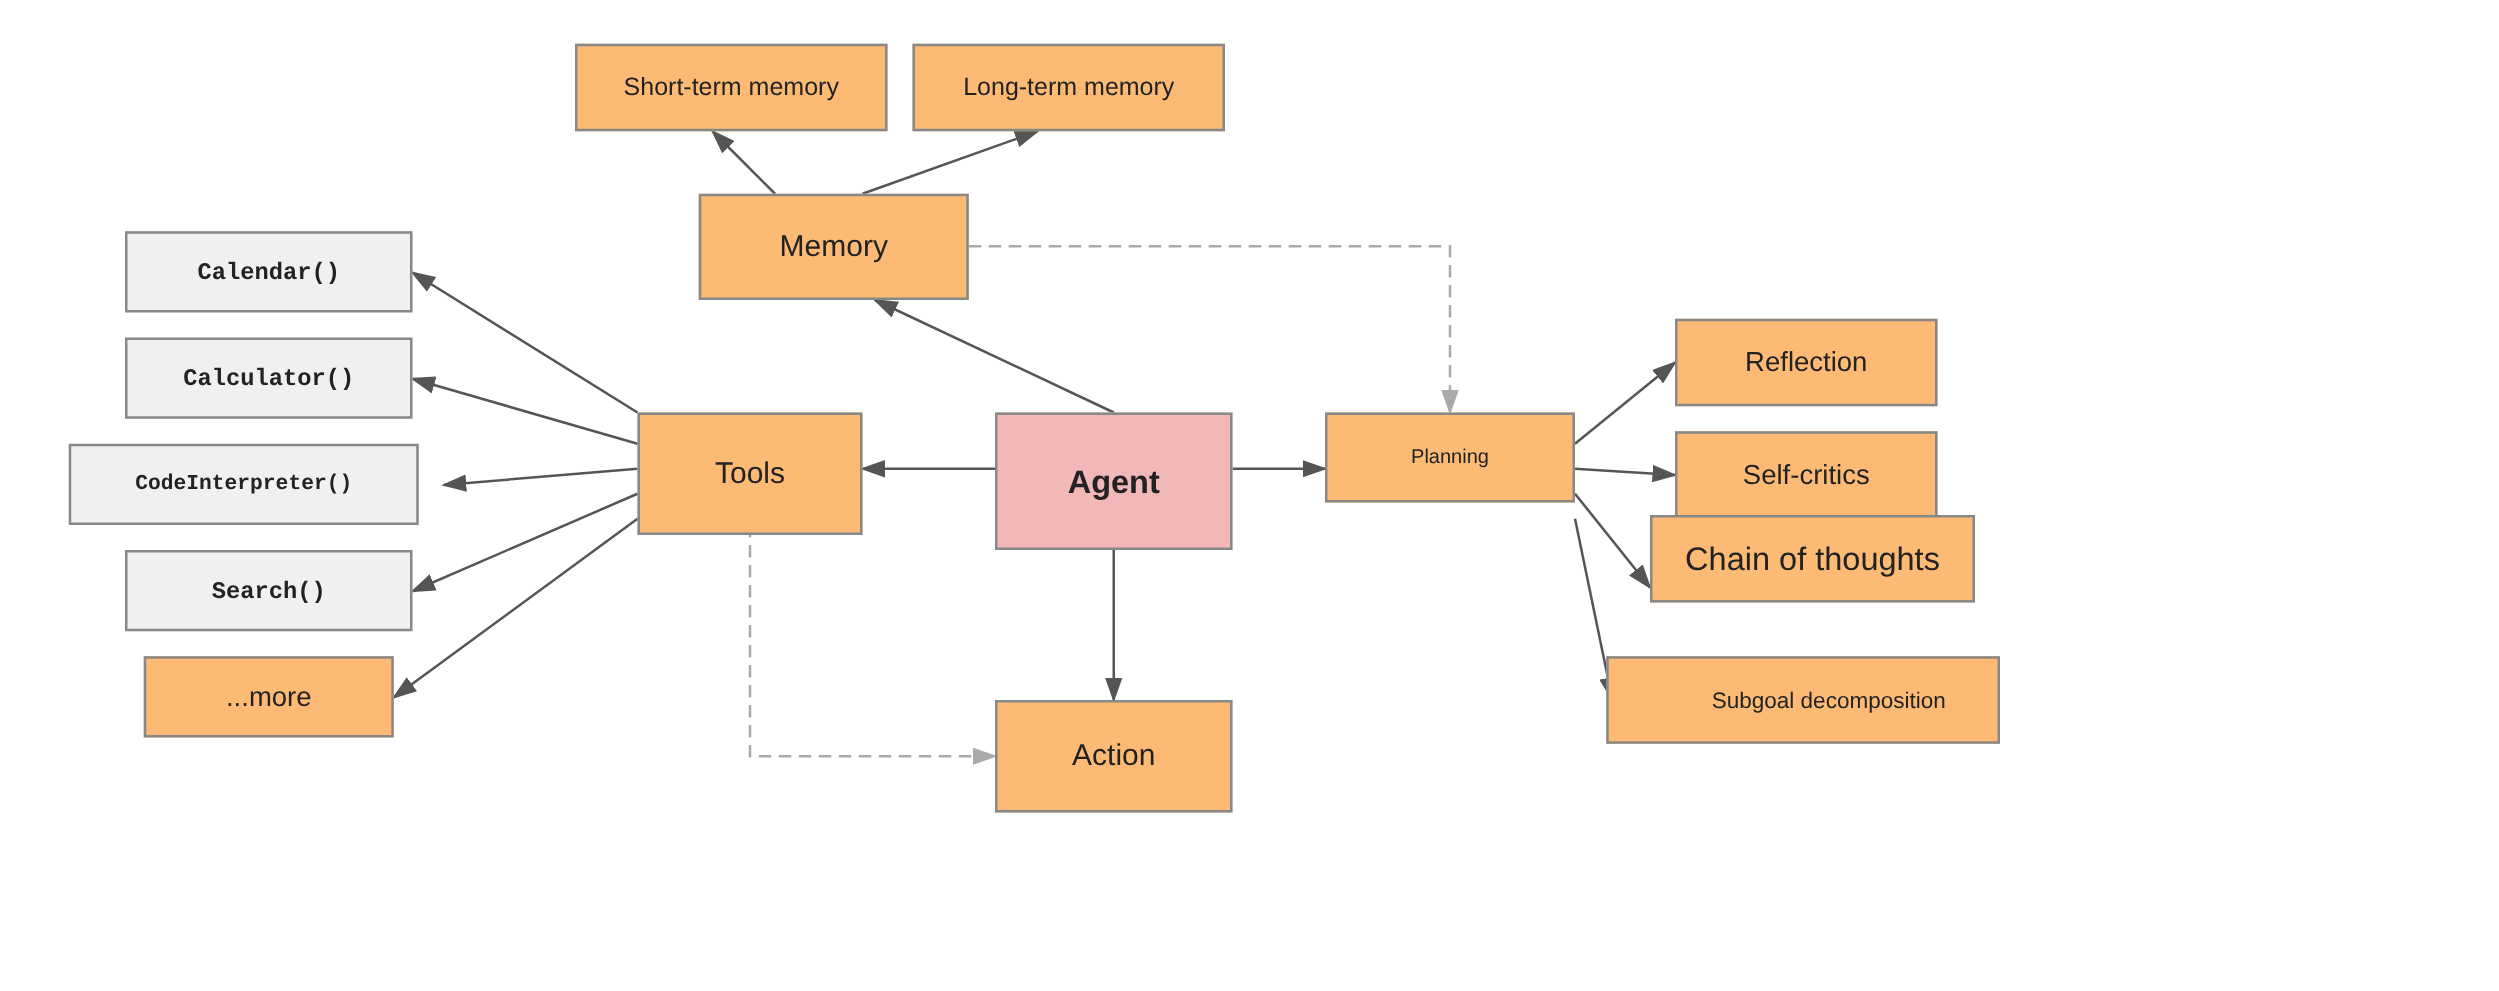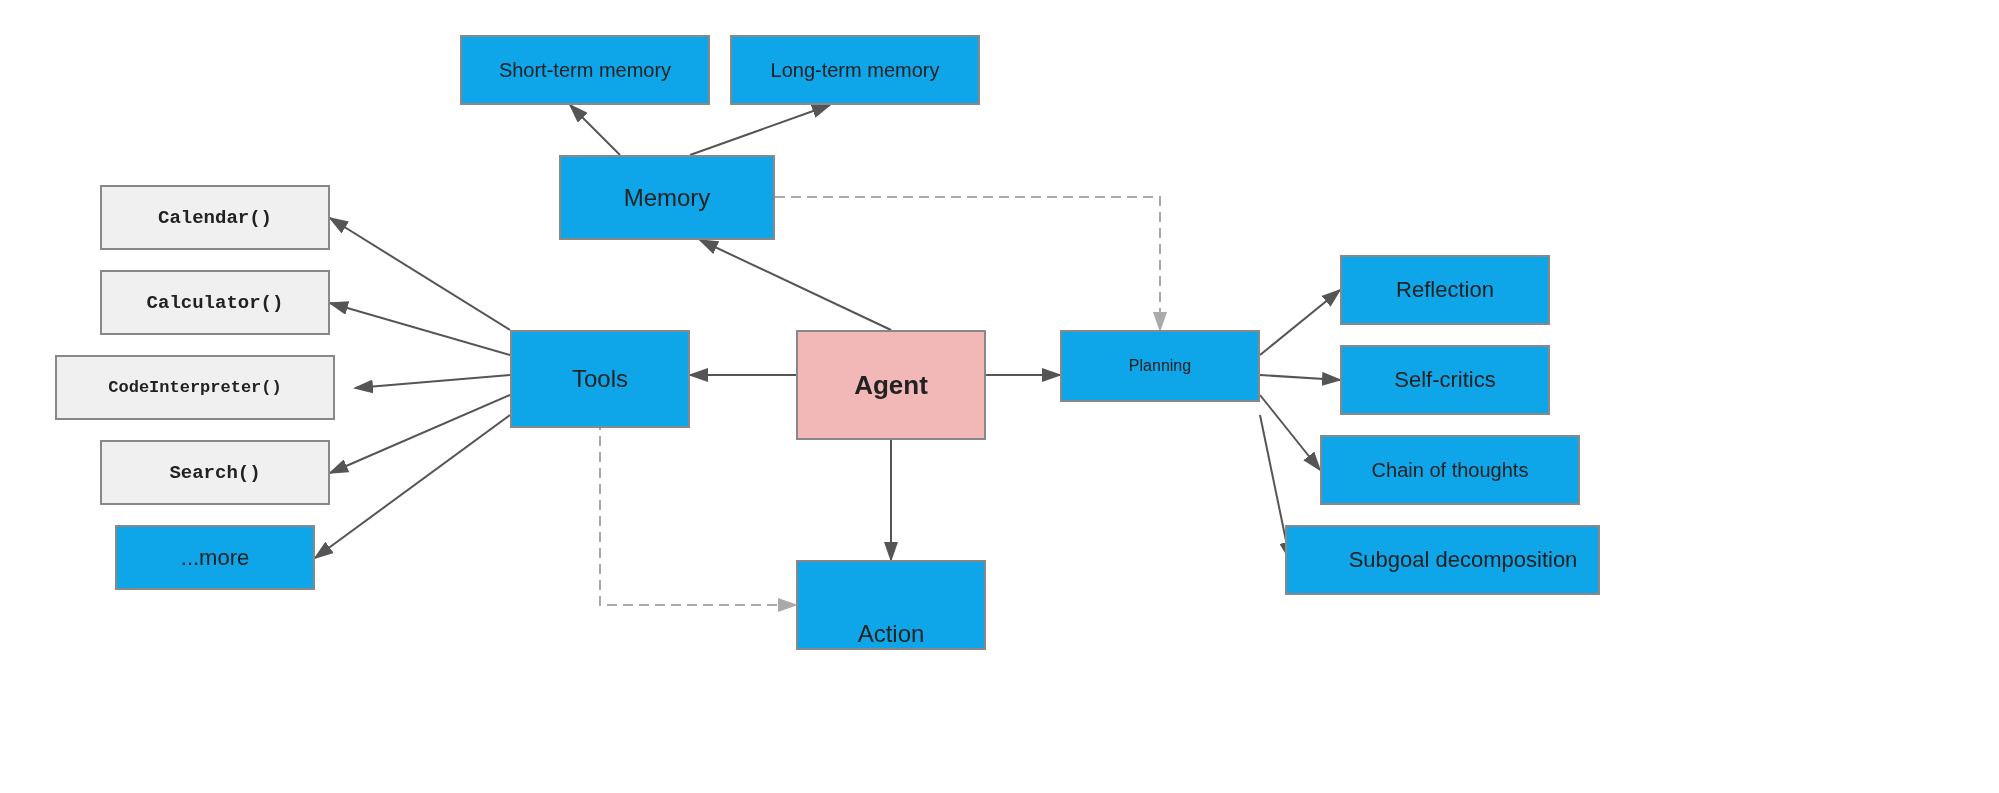--- a/index.html
+++ b/index.html
@@ -12,21 +12,21 @@
       position: relative;
     }
     .diagram-container {
       position: relative;
       width: 1999px;
       height: 793px;
     }
     .node {
       position: absolute;
       border: 2px solid #888;
-      background: #0ea5e9;
+      background: #fdba74;
       display: flex;
       align-items: center;
       justify-content: center;
       text-align: center;
       font-size: 22px;
       color: #222;
     }
     .node-agent {
       background: #f2b8b8;
       border: 2px solid #888;
@@ -114,21 +114,21 @@
   </div>
 
   <div class="node node-agent" style="left:796px; top:330px; width:190px; height:110px; font-size:26px;">
     <span>Agent</span>
   </div>
 
   <div class="node" style="left:510px; top:330px; width:180px; height:98px; font-size:24px;">
     <span>Tools</span>
   </div>
 
-  <div class="node" style="left:796px; top:560px; width:190px; height:90px; font-size:24px;align-items:flex-end;">
+  <div class="node" style="left:796px; top:560px; width:190px; height:90px; font-size:24px;">
     <span>Action</span>
   </div>
 
   <div class="node" style="left:1060px; top:330px; width:200px; height:72px; font-size:16px;">
     <span>Planning</span>
   </div>
 
   <div class="node node-mono" style="left:100px; top:185px; width:230px; height:65px; font-size:19px;">
     <span>Calendar()</span>
   </div>
@@ -150,21 +150,21 @@
   </div>
 
   <div class="node" style="left:1340px; top:255px; width:210px; height:70px; font-size:22px;">
     <span>Reflection</span>
   </div>
 
   <div class="node" style="left:1340px; top:345px; width:210px; height:70px; font-size:22px;">
     <span>Self-critics</span>
   </div>
 
-  <div class="node" style="left:1320px; top:435px; width:260px; height:70px; font-size:20px;">
+  <div class="node" style="left:1320px; top:412px; width:260px; height:70px; font-size:26px;">
     <span>Chain of thoughts</span>
   </div>
 
-  <div class="node" style="left:1285px; top:525px; width:315px; height:70px; font-size:22px;padding-left:41px;">
+  <div class="node" style="left:1285px; top:525px; width:315px; height:70px; font-size:18px;padding-left:41px;">
     <span>Subgoal decomposition</span>
   </div>
 
 </div>
 
 </body></html>

